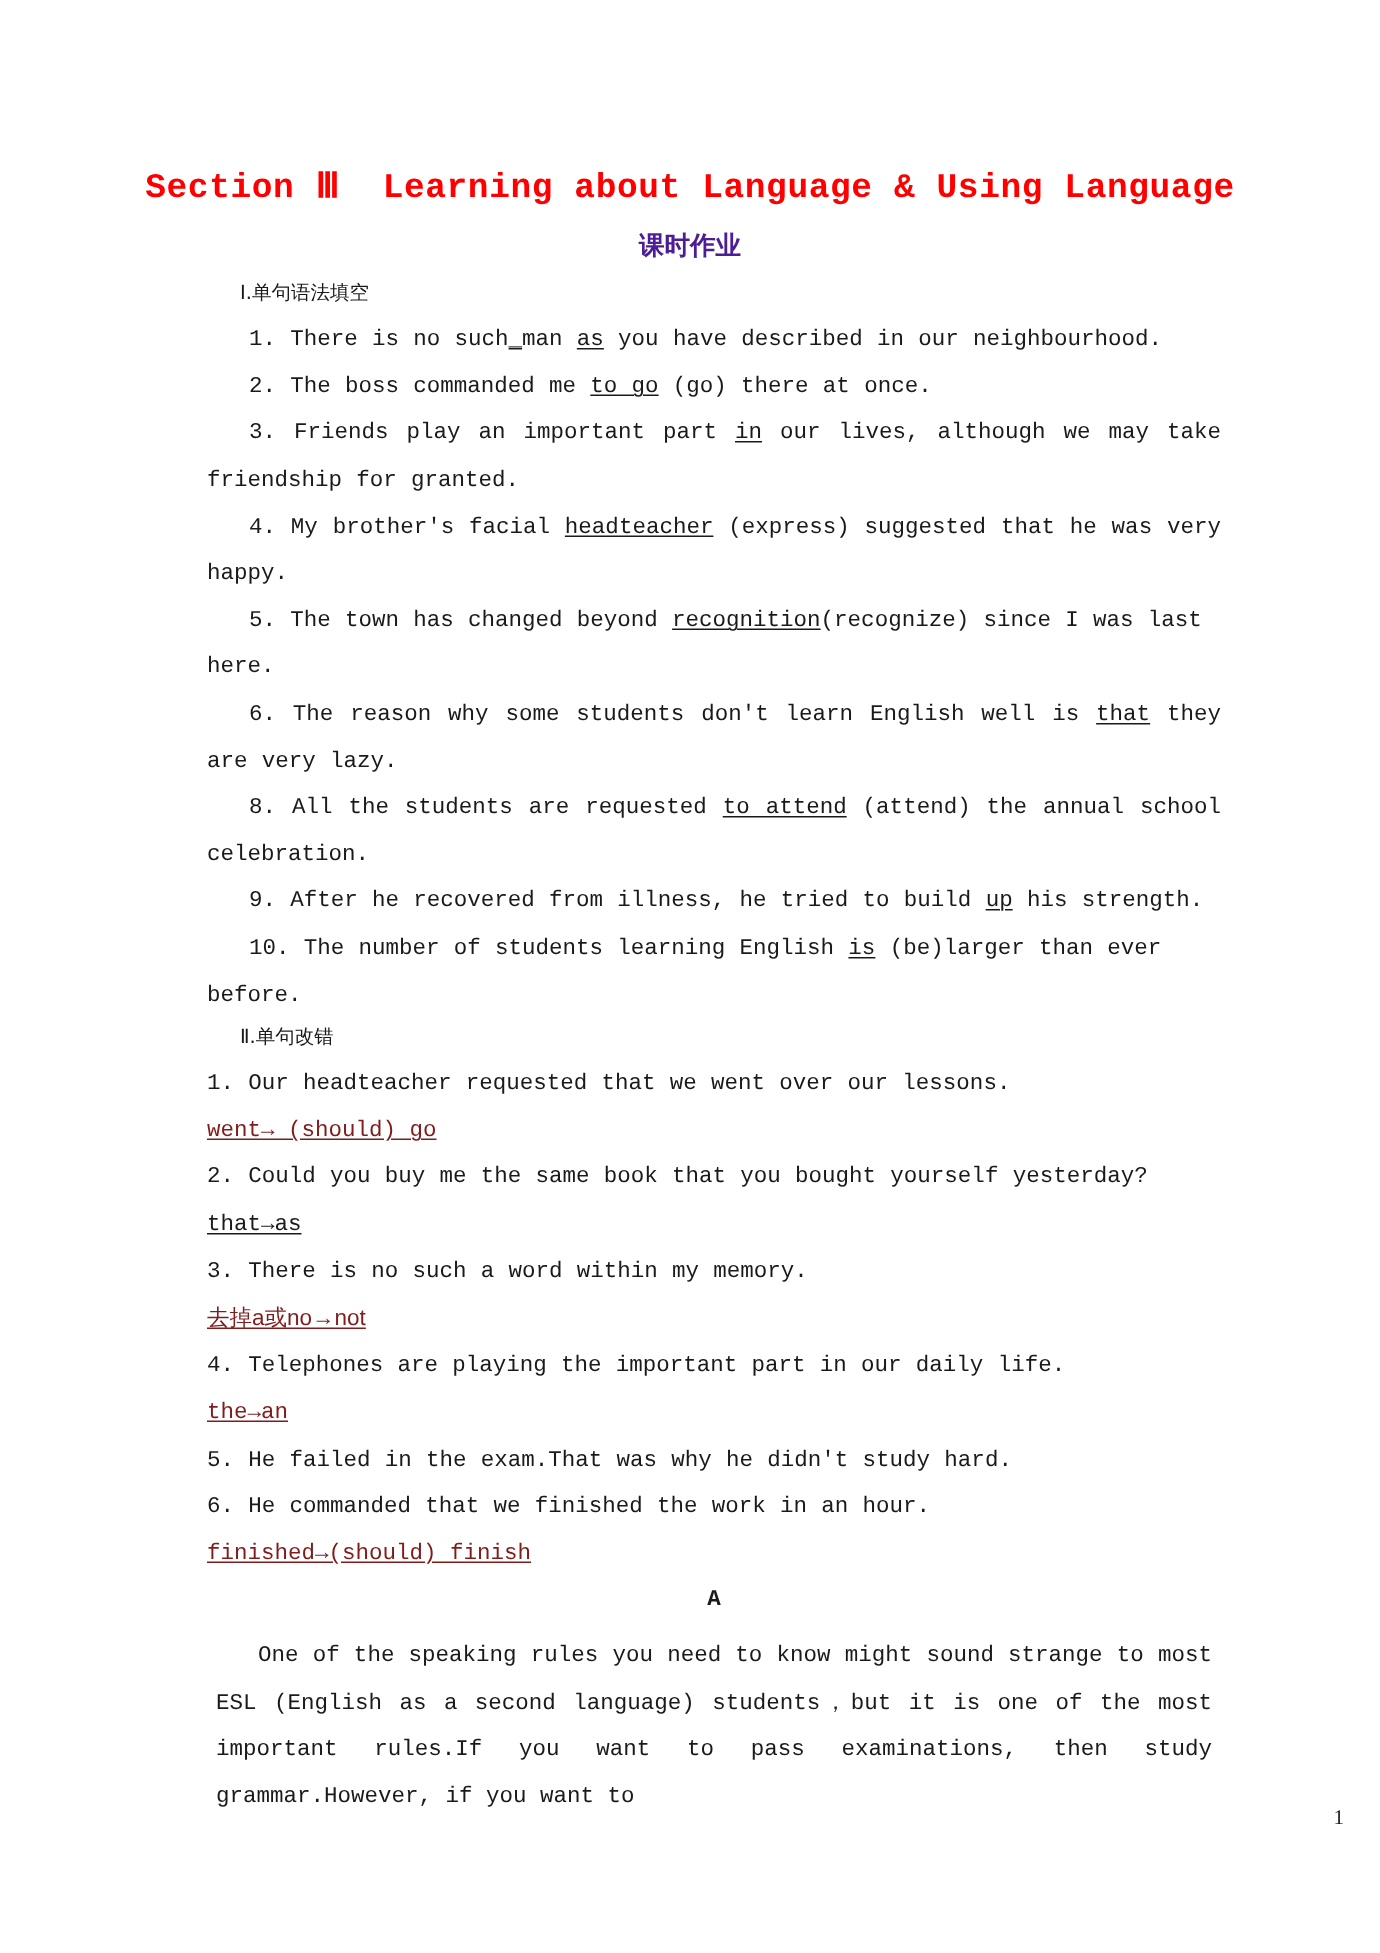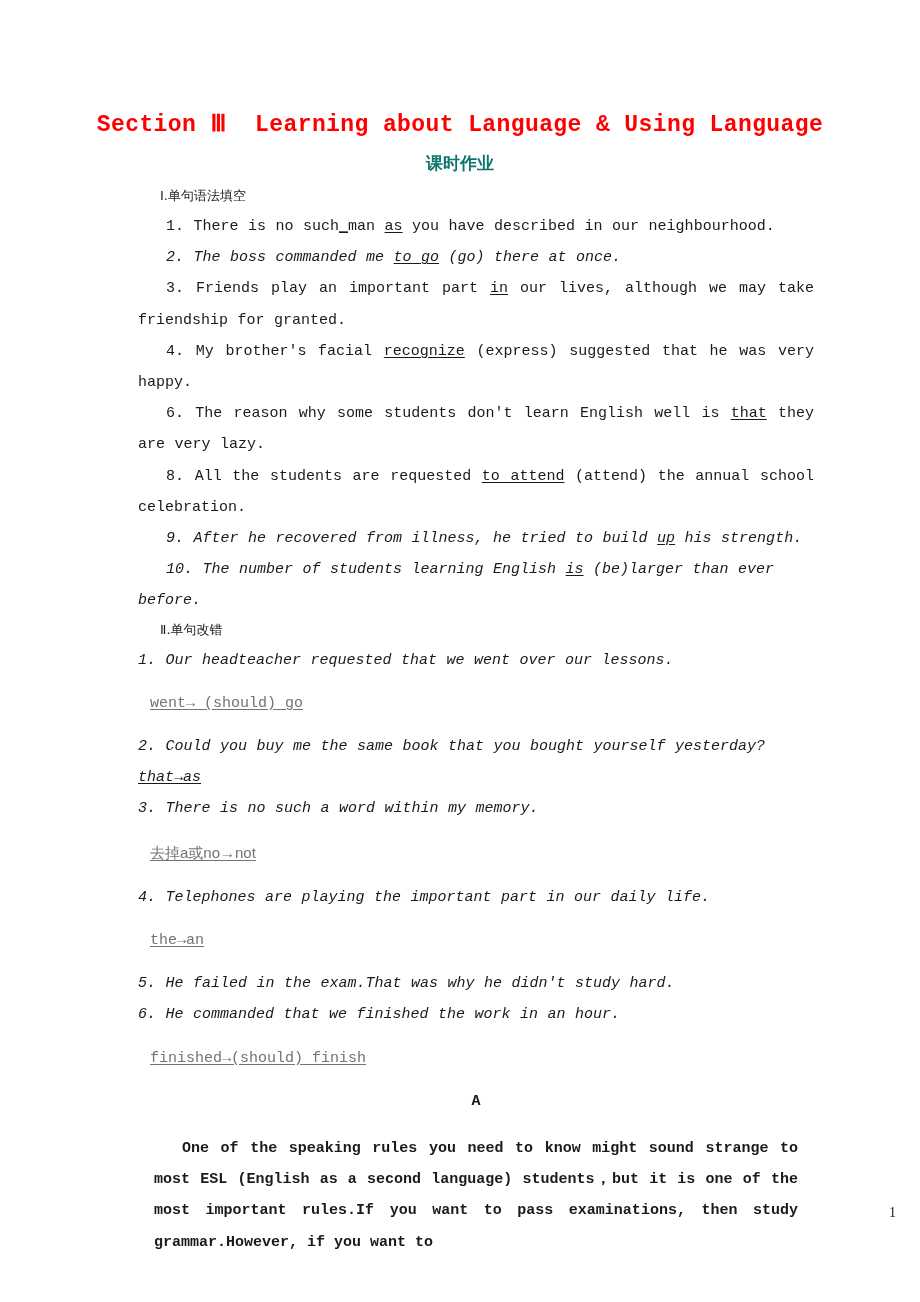--- a/index.html
+++ b/index.html
@@ -38,21 +38,21 @@
     font-weight: bold;
     letter-spacing: 0.4px;
     white-space: pre;
   }
   .doc-subtitle {
     position: absolute;
     left: 0;
     top: 152px;
     width: 920px;
     text-align: center;
-    color: #0f766e;
+    color: #4c1d95;
     font-family: "DejaVu Sans", sans-serif;
     font-size: 17px;
     font-weight: bold;
   }
 
   
   .content {
     position: absolute;
     left: 138px;
     top: 183px;
@@ -76,33 +76,32 @@
     line-height: 31.2px;
     margin: 0;
     color: #1a1a1a;
     text-align: justify;
     text-justify: inter-word;
     text-indent: 28px;
     word-spacing: 0.5px;
   }
   .q.nojust {
     text-align: left;
-    font-style: italic;
   }
   .q.noindent {
     text-indent: 0;
   }
 
   
   .ans {
     font-family: "Liberation Mono", "DejaVu Sans Mono", monospace;
     font-size: 15px;
     line-height: 31.2px;
-    margin: 12px;
-    color: #737373;
+    margin: 0;
+    color: #7f1d1d;
     text-indent: 0;
     text-align: left;
   }
   .ans > .u {
     text-decoration: underline;
     text-underline-offset: 2px;
   }
   .ans .cjk {
     font-family: Liberation Sans, sans-serif;
     font-size: 15px;
@@ -123,26 +122,25 @@
     text-align: center;
     text-indent: 0;
     margin: 0;
     color: #1a1a1a;
   }
 
   .passage {
     font-family: "Liberation Mono", "DejaVu Sans Mono", monospace;
     font-size: 15px;
     line-height: 31.2px;
-    margin: 16px;
+    margin: 6px;
     color: #1a1a1a;
     text-align: justify;
     text-justify: inter-word;
     text-indent: 28px;
-    font-weight: bold;
   }
 
   .page-number {
     position: absolute;
     right: 72px;
     top: 1205px;
     font-family: "Liberation Serif", serif;
     font-size: 14px;
     color: #1a1a1a;
   }
@@ -166,23 +164,26 @@
 
     <p class="q nojust">
       <span>2. The boss commanded me </span><span class="u">to go</span><span> (go) there at once.</span>
     </p>
 
     <p class="q">
       <span>3. Friends play an important part </span><span class="u">in</span><span> our lives, although we may take friendship for granted.</span>
     </p>
 
     <p class="q">
-      <span>4. My brother's facial </span><span class="u">recognize</span><span> (express) suggested that he was very happy.</span>
-    </p>
-
+      <span>4. My brother's facial </span><span class="u">headteacher</span><span> (express) suggested that he was very happy.</span>
+    </p>
+
+    <p class="q nojust">
+      <span>5. The town has changed beyond </span><span class="u">recognition</span><span>(recognize) since I was last here.</span>
+    </p>
 
     <p class="q">
       <span>6. The reason why some students don't learn English well is </span><span class="u">that</span><span> they are very lazy.</span>
     </p>
 
 
     <p class="q">
       <span>8. All the students are requested </span><span class="u">to attend</span><span> (attend) the annual school celebration.</span>
     </p>
 

